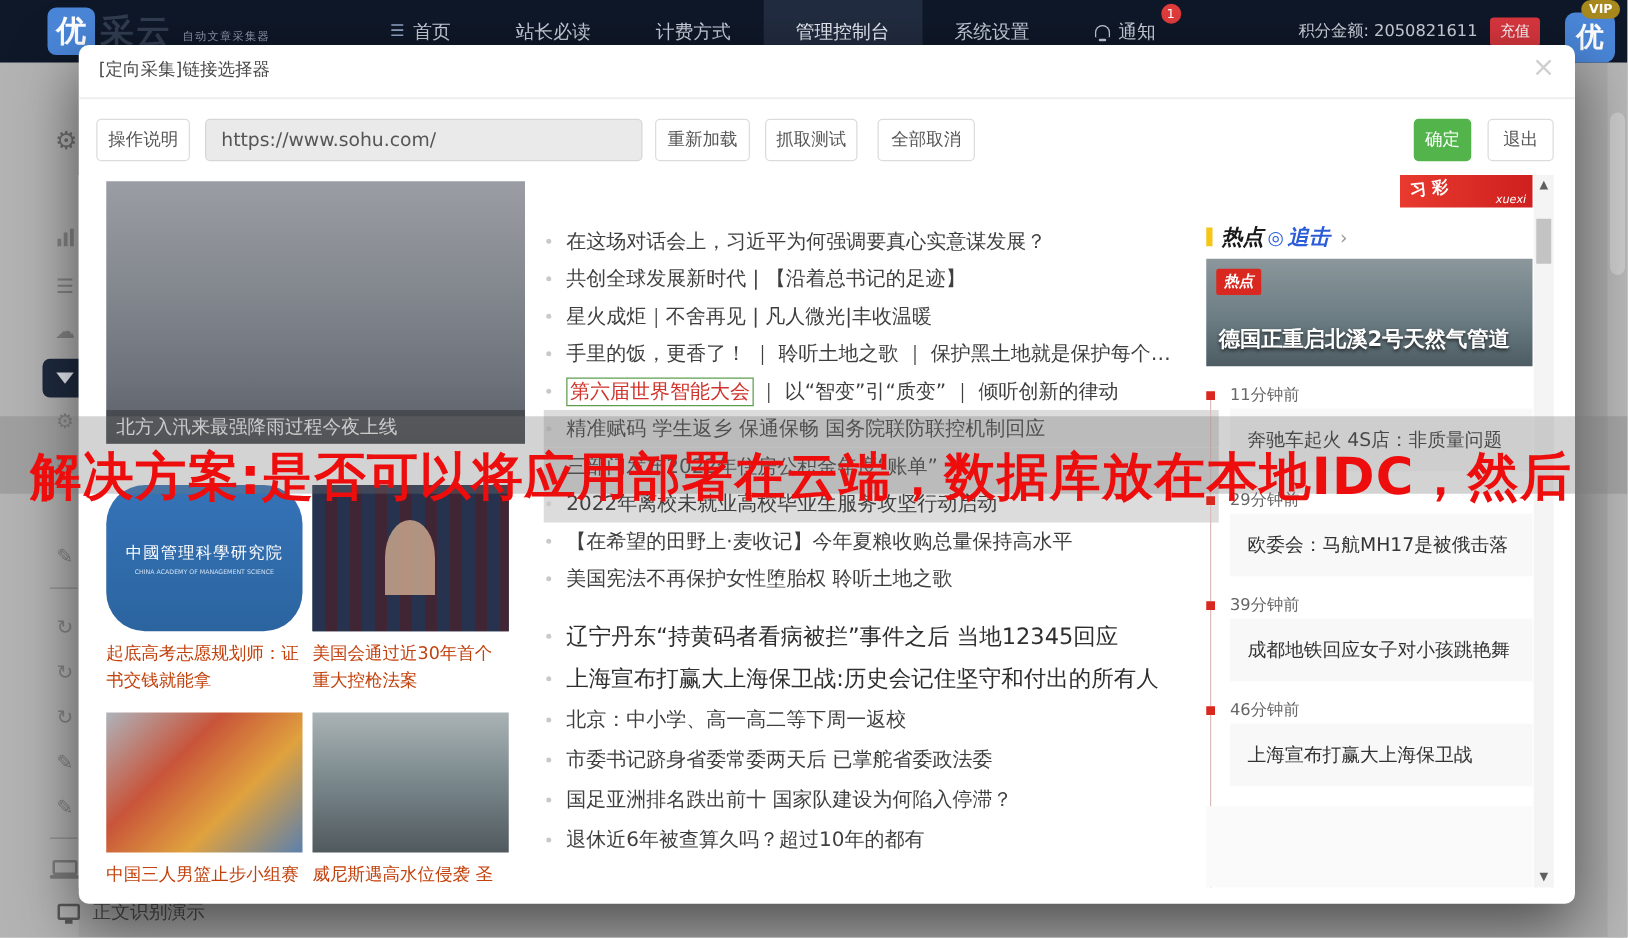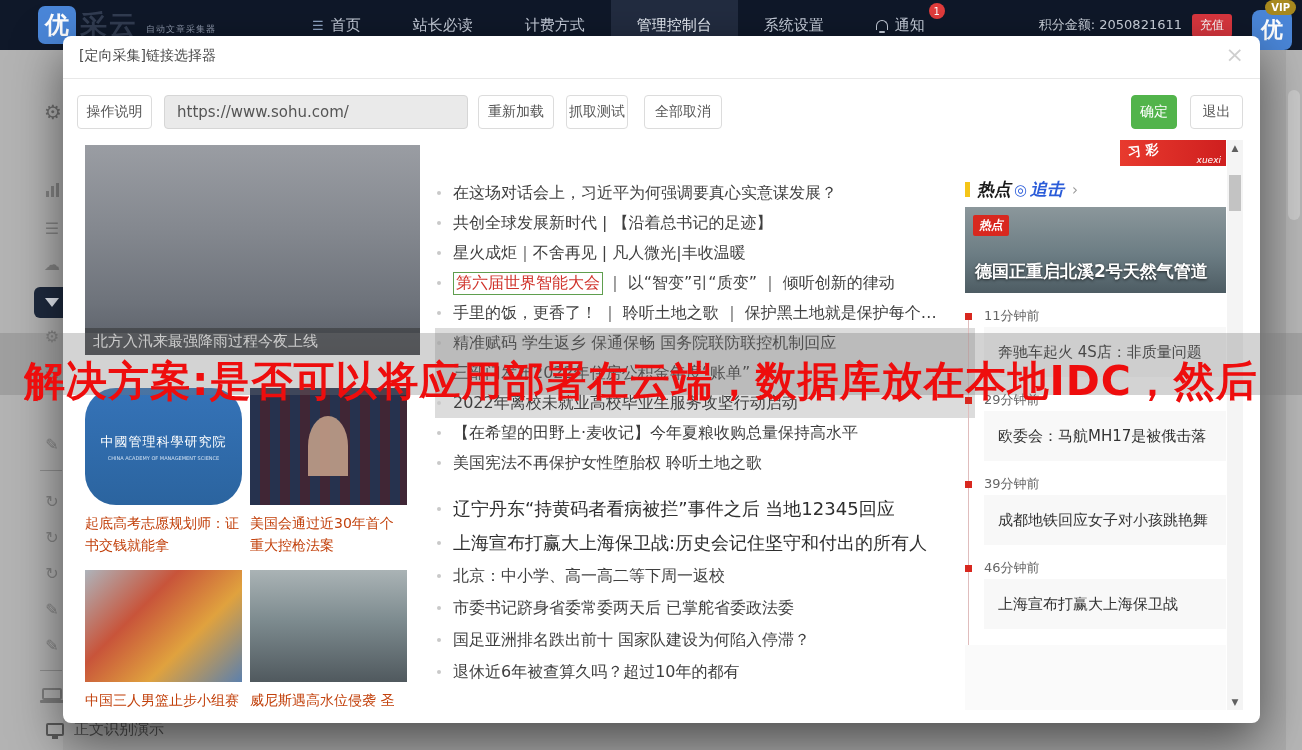--- a/index.html
+++ b/index.html
@@ -55,26 +55,26 @@
   
   .modal { position:absolute; left:63px; top:36px; width:1197px; height:687px; background:#fff; border-radius:8px;
            box-shadow:0 18px 50px rgba(0,0,0,0.55); z-index:10; }
   .modal-header { height:43px; border-bottom:1px solid #e8e8e8; position:relative; }
   .modal-title { position:absolute; left:16px; top:11px; font-size:14px; color:#4a4a4a; }
   .modal-close { position:absolute; right:16px; top:8px; font-size:22px; color:#cfcfcf; cursor:pointer; line-height:1; }
   .toolbar { position:absolute; left:14px; right:17px; top:59px; height:34px; display:flex; align-items:center; }
   .btn { height:34px; background:#fff; border:1px solid #dcdcdc; border-radius:4px; color:#555; font-size:14px;
          display:flex; align-items:center; justify-content:center; cursor:pointer; white-space:nowrap; }
   .btn-help { width:75px; margin-right:12px; }
-  .url-input { width:304px; height:34px; background:#eaeaea; border:1px solid #d6d6d6; border-radius:4px;
+  .url-input { width:350px; height:34px; background:#eaeaea; border:1px solid #d6d6d6; border-radius:4px;
                color:#555; font-size:15px; padding:0 12px; margin-right:10px; font-family:"DejaVu Sans",sans-serif; }
   .btn-reload { width:76px; margin-right:12px; }
   .count-box { width:129px; height:34px; background:#ececec; border:1px solid #dcdcdc; border-radius:4px; color:#949494;
                font-size:14px; display:flex; align-items:center; justify-content:center; margin-right:17px; }
-  .btn-grab { width:62px; margin-right:16px; }
+  .btn-grab { width:74px; margin-right:16px; }
   .btn-cancel { width:78px; }
   .btn-confirm { width:46px; margin-left:auto; background:#52b44b; border-color:#52b44b; color:#fff; }
   .btn-exit { width:53px; margin-left:13px; }
 
   
   .content { position:absolute; left:0; top:104px; width:1197px; height:570px; background:#fff; overflow:hidden; }
 
   .rain-img { position:absolute; left:22px; top:5px; width:335px; height:210px; cursor:pointer;
               background:linear-gradient(180deg,#9a9da3 0%,#84888f 40%,#6e737b 75%,#585d66 100%); }
   .rain-cap { position:absolute; left:0; bottom:0; width:100%; background:rgba(40,40,40,0.45); color:#f2f2f2;
@@ -252,25 +252,25 @@
     </div>
     <div class="thumb" style="left:187px; top:430px;">
       <div class="thumb-img t4"></div>
       <div class="thumb-cap">威尼斯遇高水位侵袭 圣</div>
     </div>
 
     <ul class="news">
       <li class="n-row">在这场对话会上，习近平为何强调要真心实意谋发展？</li>
       <li class="n-row">共创全球发展新时代 | 【沿着总书记的足迹】</li>
       <li class="n-row">星火成炬｜不舍再见 | 凡人微光|丰收温暖</li>
+      <li class="n-row">手里的饭，更香了！ ｜ 聆听土地之歌 ｜ 保护黑土地就是保护每个…</li>
       <li class="n-row">
         <span class="hl-red">第六届世界智能大会</span>
         <span> ｜ 以“智变”引“质变” ｜ 倾听创新的律动</span>
       </li>
-      <li class="n-row">手里的饭，更香了！ ｜ 聆听土地之歌 ｜ 保护黑土地就是保护每个…</li>
       <li class="n-row n-grey">精准赋码 学生返乡 保通保畅 国务院联防联控机制回应</li>
       <li class="n-row n-grey">三部门发布2022年住房公积金年度“账单”</li>
       <li class="n-row n-grey">2022年离校未就业高校毕业生服务攻坚行动启动</li>
       <li class="n-row">【在希望的田野上·麦收记】今年夏粮收购总量保持高水平</li>
       <li class="n-row">美国宪法不再保护女性堕胎权 聆听土地之歌</li>
       <li class="n-gap"></li>
       <li class="n-row n-big">辽宁丹东“持黄码者看病被拦”事件之后 当地12345回应</li>
       <li class="n-row n-big">上海宣布打赢大上海保卫战:历史会记住坚守和付出的所有人</li>
       <li class="n-row n-mid">北京：中小学、高一高二等下周一返校</li>
       <li class="n-row n-mid">市委书记跻身省委常委两天后 已掌舵省委政法委</li>

